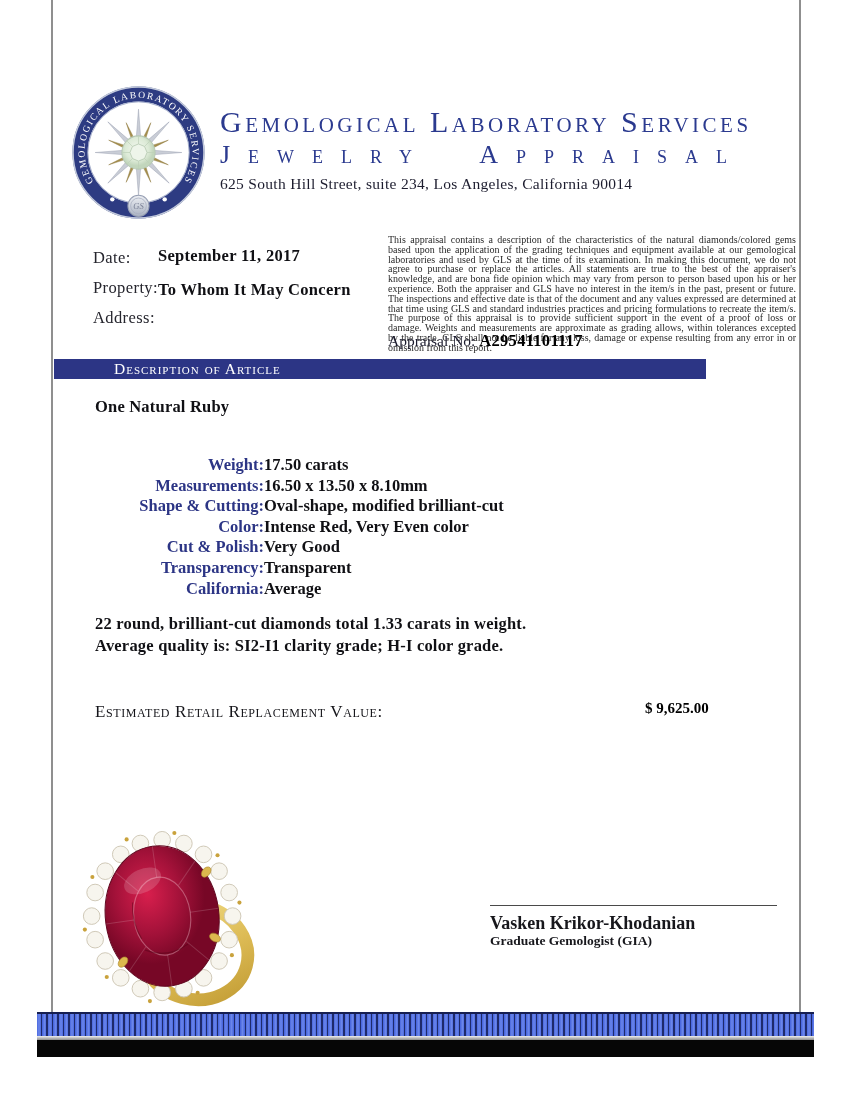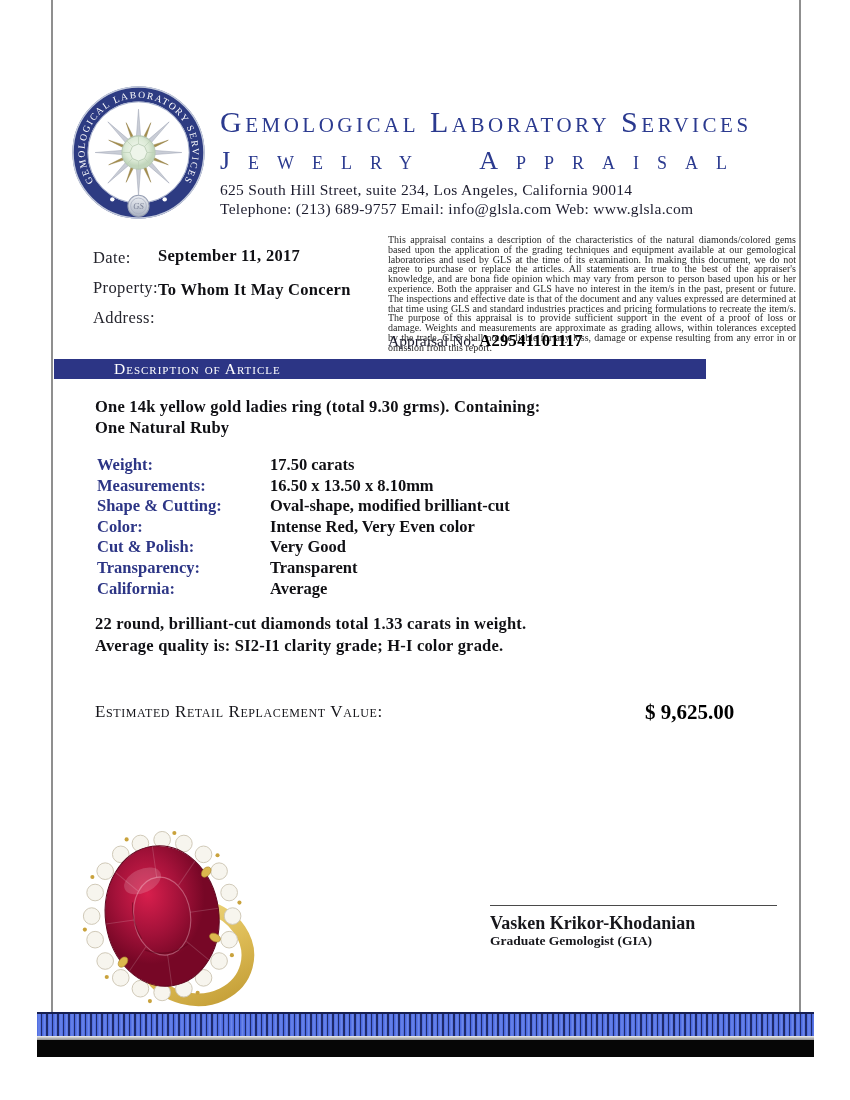--- a/index.html
+++ b/index.html
@@ -11,47 +11,47 @@
         font-family:"Liberation Serif","DejaVu Serif",serif;color:var(--ink);}
   .vline{position:absolute;top:0;width:2px;height:1012px;background:#8f8f8f;}
   .vline.left{left:51px;} .vline.right{left:799px;}
 
   
   .logo{position:absolute;left:72px;top:86px;width:133px;height:133px;}
   .hdr{position:absolute;left:220px;top:106px;width:585px;}
   .hdr-title{font-variant:small-caps;font-size:30px;letter-spacing:3.5px;color:var(--navy);
              white-space:nowrap;line-height:32px;}
   .hdr-sub{font-variant:small-caps;font-size:26px;letter-spacing:18px;word-spacing:26px;
-           color:var(--navy);white-space:nowrap;line-height:30px;margin-top:8px;}
+           color:var(--navy);white-space:nowrap;line-height:30px;margin-top:2px;}
   .hdr-addr{font-size:15.5px;color:#1c1c2e;letter-spacing:.3px;margin-top:5px;line-height:18px;}
   .hdr-contact{font-size:15.5px;color:#1c1c2e;letter-spacing:.3px;line-height:19px;}
 
   
   .meta-label{position:absolute;left:93px;font-size:16.5px;color:var(--label-ink);letter-spacing:.4px;}
   .meta-value{position:absolute;left:158px;font-size:16.5px;font-weight:700;color:var(--ink);letter-spacing:.3px;}
   .disclaimer{position:absolute;left:388px;top:235px;width:408px;font-size:10px;line-height:9.8px;
               text-align:justify;color:#2a2a2a;}
   .appraisal{position:absolute;left:388px;top:331px;font-size:15.5px;color:#1c1c2e;}
   .appraisal b{font-size:16.5px;color:#000;letter-spacing:.3px;}
 
   
   .desc-bar{position:absolute;left:54px;top:359px;width:652px;height:20px;background:var(--bar-navy);}
   .desc-bar span{display:block;padding-left:60px;color:#fff;font-variant:small-caps;font-size:15.5px;
                  line-height:19px;letter-spacing:1px;}
 
   .body-bold{font-weight:700;font-size:16.5px;color:var(--ink);letter-spacing:.2px;}
   .intro{position:absolute;left:95px;top:396px;line-height:21px;}
-  .props{position:absolute;left:97px;top:455px;}
+  .props{position:absolute;left:91px;top:455px;text-align:right;}
   .prow{display:flex;line-height:20.6px;}
   .prow .pl{width:173px;font-weight:700;font-size:16.5px;color:var(--bar-navy);}
   .prow .pv{font-weight:700;font-size:16.5px;color:var(--ink);}
   .diamonds{position:absolute;left:95px;top:613px;line-height:22px;}
 
   .val-label{position:absolute;left:95px;top:702px;font-variant:small-caps;font-size:17px;color:#15151a;letter-spacing:.6px;}
-  .val-value{position:absolute;left:645px;top:700px;font-weight:700;font-size:21px;color:#000;}
+  .val-value{position:absolute;left:645px;top:700px;font-weight:700;font-size:15px;color:#000;}
 
   .ring{position:absolute;left:70px;top:830px;width:197px;height:181px;}
 
   .sig-line{position:absolute;left:490px;top:905px;width:287px;border-top:1.5px solid #4a4a4a;}
   .sig-name{position:absolute;left:490px;top:913px;font-weight:700;font-size:18px;color:#17171c;}
   .sig-title{position:absolute;left:490px;top:933px;font-weight:700;font-size:13.5px;color:#17171c;}
 
   
   .stripes{position:absolute;left:37px;top:1012px;width:777px;height:22px;border-top:2px solid #161f52;
            background:repeating-linear-gradient(90deg,
@@ -134,40 +134,38 @@
       <circle cx="66" cy="119" r="10.5" fill="url(#silverGrad)" stroke="#98a0b4" stroke-width="1"></circle>
       <circle cx="66" cy="119" r="7.8" fill="none" stroke="#aab1c2" stroke-width="0.8"></circle>
       <text x="66" y="122.5" text-anchor="middle" font-family="Liberation Serif, serif" font-style="italic" font-size="8.5" fill="#7a8196">GS</text>
     </g>
   </svg>
 
   <div class="hdr">
     <div class="hdr-title">Gemological Laboratory Services</div>
     <div class="hdr-sub">Jewelry Appraisal</div>
     <div class="hdr-addr">625 South Hill Street, suite 234, Los Angeles, California 90014</div>
-    <div class="hdr-contact">Telephone: (213) 689-9757  Email: info@glsla.com  Web: www.glsla.com</div>
   </div>
 
   <div class="meta-label" style="top:248px">Date:</div>
   <div class="meta-value" style="top:246px">September 11, 2017</div>
   <div class="meta-label" style="top:278px">Property:</div>
   <div class="meta-value" style="top:280px">To Whom It May Concern</div>
   <div class="meta-label" style="top:308px">Address:</div>
   <div class="meta-value" style="top:306px"></div>
 
   <div class="disclaimer">This appraisal contains a description of the characteristics of the natural diamonds/colored gems based upon the application of the grading techniques and equipment available at our gemological laboratories and used by GLS at the time of its examination.  In making this document, we do not agree to purchase or replace the articles.  All statements are true to the best of the appraiser's knowledge, and are bona fide opinion which may vary from person to person  based upon his or her experience.  Both the appraiser and GLS have no interest in the item/s in the past, present or future.  The inspections and effective date is that of the document and any values expressed are determined at that time using GLS and standard industries practices and pricing formulations to recreate the item/s.  The purpose of this appraisal is to provide sufficient support in the event of a proof of loss or damage.  Weights and measurements are approximate as grading allows, within tolerances excepted by the trade.  GLS shall not be liable for any loss, damage or expense resulting from any error in or omission from this report.</div>
 
   <div class="appraisal"><span>Appraisal No: </span><b>A29541101117</b></div>
 
   <div class="desc-bar">
     <span>Description of Article</span>
   </div>
 
   <div class="intro body-bold">
-    <div>One 14k yellow gold ladies ring (total 9.30 grms). Containing:</div>
     <div>One Natural Ruby</div>
   </div>
 
   <div class="props">
     <div class="prow">
       <span class="pl">Weight:</span>
       <span class="pv">17.50 carats</span>
     </div>
     <div class="prow">
       <span class="pl">Measurements:</span>

